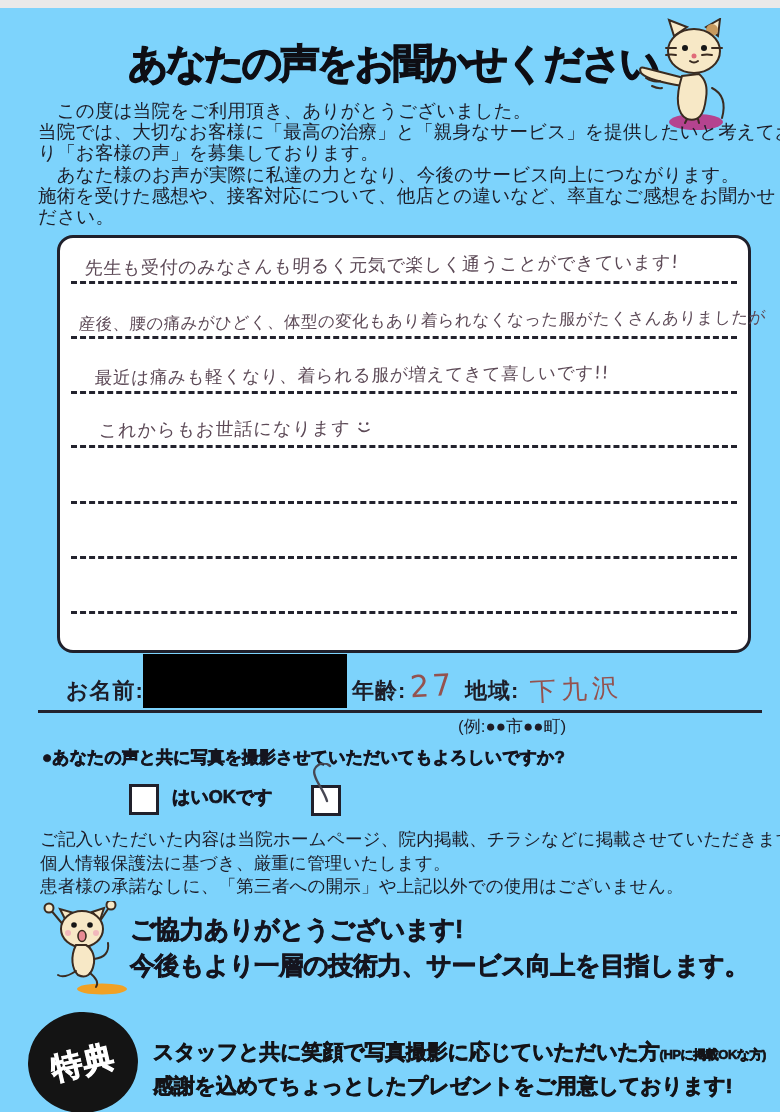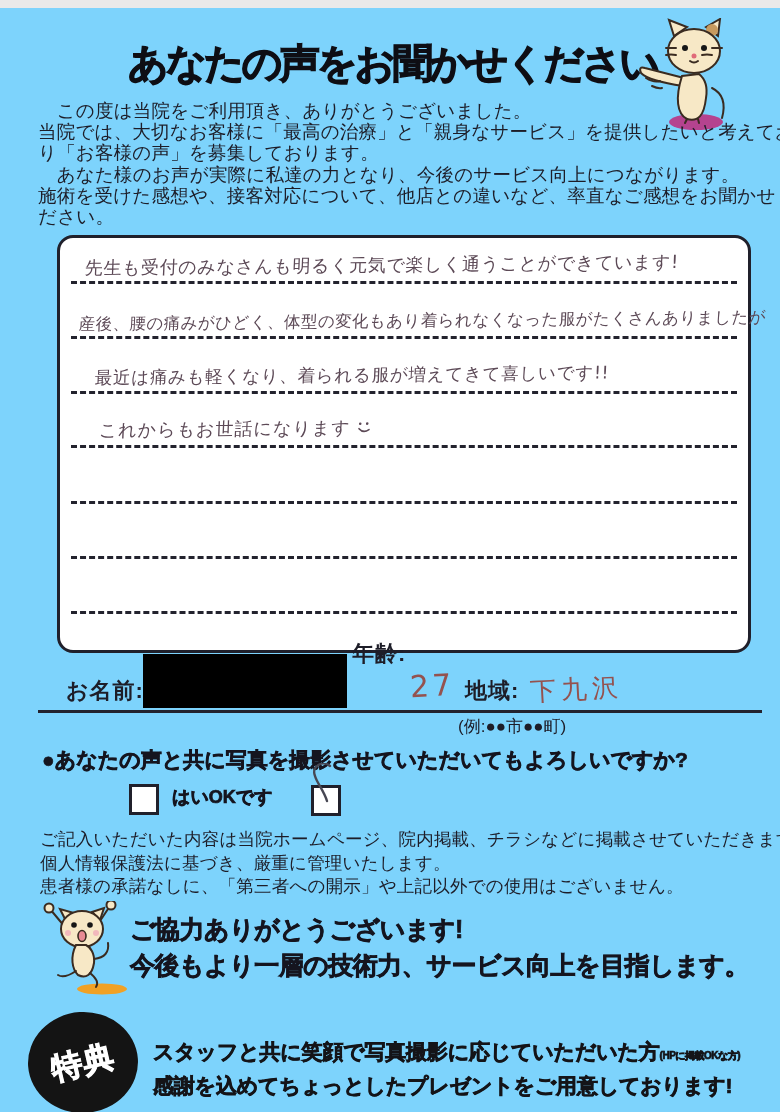--- a/index.html
+++ b/index.html
@@ -39,35 +39,35 @@
   .r1 .hand{left:14px; font-size:18px; letter-spacing:0.6px;}
   .r2 .hand{left:8px;  font-size:16.5px; letter-spacing:0.4px;}
   .r3 .hand{left:24px; font-size:17.5px; letter-spacing:0.7px;}
   .r4 .hand{left:28px; font-size:18px; letter-spacing:1px;}
   .smiley{ vertical-align:-2px; margin-left:4px; }
 
   
   .plabel{ position:absolute; font-size:22px; font-weight:600; letter-spacing:1px; white-space:nowrap;}
   .nr-name{ left:66px; top:668px; }
   .redaction{ position:absolute; left:143px; top:646px; width:204px; height:54px; background:#000; }
-  .nr-age{ left:352px; top:631px; }
+  .nr-age{ left:352px; top:668px; }
   .nr-area{ left:465px; top:668px; }
   .hand-red{
     position:absolute; color:#94524f; white-space:nowrap;
     font-family:"DejaVu Sans", sans-serif; transform:rotate(-3deg);
   }
   .age-val{ left:410px; top:660px; font-size:30px; letter-spacing:3px; }
   .area-val{ left:530px; top:664px; font-size:26px; letter-spacing:5px; }
   .rule{ position:absolute; left:38px; top:702px; width:724px; height:3px; background:#23232e; }
   .hint{ position:absolute; top:707px; font-size:17px; font-weight:500; white-space:nowrap; }
   .hint-name{ left:55px; } .hint-area{ left:458px; }
 
   
   .fat{ font-weight:900; -webkit-text-stroke:0.7px currentColor; }
-  .question{ position:absolute; left:42px; top:738px; font-size:21px; letter-spacing:0px; white-space:nowrap; color:#15151f;}
+  .question{ position:absolute; left:42px; top:738px; font-size:17px; letter-spacing:0px; white-space:nowrap; color:#15151f;}
   .cbox{ position:absolute; width:24px; height:25px; border:3.5px solid #20202b; background:#fff; box-sizing:content-box;}
   .cb1{ left:129px; top:776px; }
   .cb2{ left:311px; top:777px; }
   .cblabel{ position:absolute; top:777px; font-size:18px; white-space:nowrap; color:#15151f;}
   .cbl1{ left:172px; } .cbl2{ left:353px; }
   .checkmark{ position:absolute; left:299px; top:755px; }
 
   
   .privacy{ position:absolute; left:40px; top:820px; }
   .privacy-line{ font-size:17.5px; line-height:23.5px; white-space:nowrap; letter-spacing:0.2px;}
@@ -82,21 +82,21 @@
     background:#141414; border-radius:50%;
     display:flex; align-items:center; justify-content:center;
     transform:rotate(-4deg);
   }
   .badge-text{
     color:#fff; font-size:31px; font-weight:900; letter-spacing:1px;
     transform:rotate(-9deg); -webkit-text-stroke:1px #fff;
   }
   .benefit-line{ position:absolute; left:153px; font-size:21px; white-space:nowrap; color:#141418; letter-spacing:-0.2px;}
   .bf1{ top:1030px; } .bf2{ top:1064px; }
-  .bf-small{ font-size:10px; letter-spacing:-0.5px; }
+  .bf-small{ font-size:13px; letter-spacing:-0.5px; }
 
   svg .ln{ fill:none; stroke:#3a2b20; stroke-width:2; stroke-linecap:round; }
 </style>
 </head>
 <body>
 
 <div class="page">
 
   <div class="title">あなたの声をお聞かせください</div>
 

